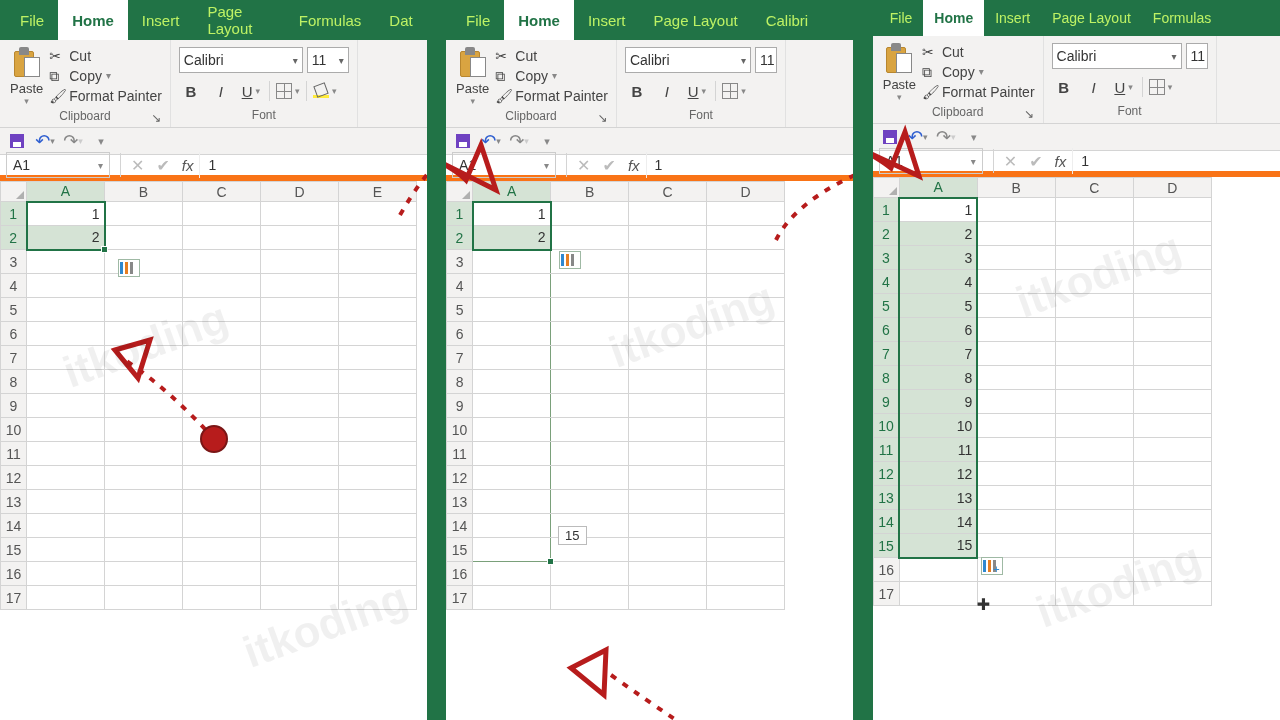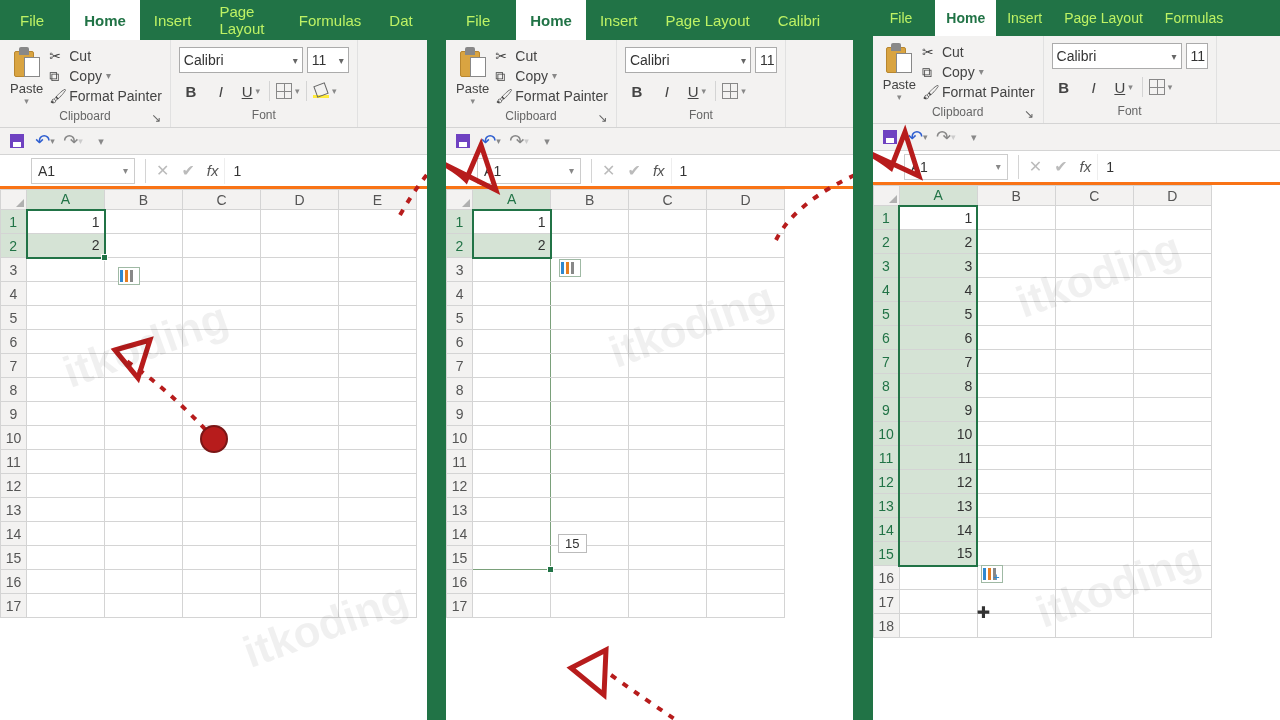--- a/index.html
+++ b/index.html
@@ -7,21 +7,21 @@
   .panel { height: 720px; background: #fff; position: relative; overflow: hidden; }
   .panel.p1 { width: 440px; }
   .panel.p2 { width: 420px; }
   .panel.p3 { width: 420px; }
   .divider { width: 20px; background: #217346; }
 
   
   .tabs { height: 40px; background: #217346; display: flex; align-items: stretch; padding-left: 6px; }
   .tabs.compact { height: 36px; }
   .tab { color: #bef264; font-size: 15px; padding: 0 14px; display: flex; align-items: center; cursor: pointer; }
-  .tab.active { background: #fff; color: #217346; font-weight: 600; margin-left: 12px; }
+  .tab.active { background: #fff; color: #217346; font-weight: 600; }
   .tabs.compact .tab { font-size: 14px; padding: 0 11px; }
 
   
   .ribbon { background: #f3f2f1; border-bottom: 1px solid #d4d4d4; display: flex; }
   .group { padding: 5px 6px 2px 6px; border-right: 1px solid #e1e1e1; position: relative; }
   .group-label { text-align: center; font-size: 12px; color: #666; padding: 3px 0 2px 0; position: relative; }
   .group-label .launcher { position: absolute; right: 2px; bottom: 3px; width: 11px; height: 11px; }
   .paste-block { display: flex; flex-direction: column; align-items: center; cursor: pointer; padding: 0 4px; }
   .paste-icon { width: 30px; height: 34px; position: relative; }
   .clipboard-board { position: absolute; left: 2px; top: 6px; width: 20px; height: 26px; background: #d9a441; border: 1px solid #b8862e; border-radius: 2px; }
@@ -58,21 +58,21 @@
 
   
   .qat { background:#f3f2f1; display:flex; align-items:center; gap:10px; padding:4px 8px; border-bottom:1px solid #d4d4d4; }
   .qat-icon { width:18px; height:18px; display:flex; align-items:center; justify-content:center; cursor:pointer; }
   .save-floppy { width:14px; height:14px; background:#6f42c1; position:relative; }
   .save-floppy::after { content:""; position:absolute; left:3px; top:8px; width:8px; height:5px; background:#fff; }
   .undo-arrow { color:#2f5fd0; font-size:18px; }
   .redo-arrow { color:#888; font-size:18px; }
 
   
-  .fbar { display:flex; align-items:center; border-bottom:3px solid #f97316; height:34px; background:#fff;padding-left:25px; }
+  .fbar { display:flex; align-items:center; border-bottom:6px solid #f97316; height:26px; background:#fff; }
   .namebox { width:104px; border:1px solid #ccc; margin:3px 6px; height:26px; display:flex; align-items:center; padding:0 6px; font-size:14px; color:#333; }
   .namebox .car { margin-left:auto; font-size:10px; color:#888; }
   .vbar { width:1px; height:24px; background:#d4d4d4; margin:0 4px; }
   .fx-cancel, .fx-enter { color:#bbb; font-size:16px; padding:0 6px; }
   .fx-sym { font-style:italic; font-size:15px; color:#555; padding:0 6px; }
   .fx-val { padding:0 8px; font-size:14px; color:#333; border-left:1px solid #eee; height:26px; display:flex; align-items:center; flex:1; }
 
   
   .gridwrap { position:relative; }
   table.sheet { border-collapse:collapse; table-layout:fixed; }
@@ -869,27 +869,20 @@
             <td class="cell"></td>
             <td class="cell"></td>
           </tr>
       <tr>
             <th class="rowh">17</th>
             <td class="cell"></td>
             <td class="cell"></td>
             <td class="cell"></td>
             <td class="cell"></td>
           </tr>
-      <tr>
-            <th class="rowh">18</th>
-            <td class="cell"></td>
-            <td class="cell"></td>
-            <td class="cell"></td>
-            <td class="cell"></td>
-          </tr>
     </tbody>
       </table>
     <div class="autofill-btn plus" style="left:108px; top:380px;">
       <div class="bar"></div>
         <div class="bar o"></div>
         <div class="bar g"></div>
     </div>
     <div style="position:absolute; left:104px; top:418px; font-size:16px; color:#333;">✚</div>
   </div>
 

